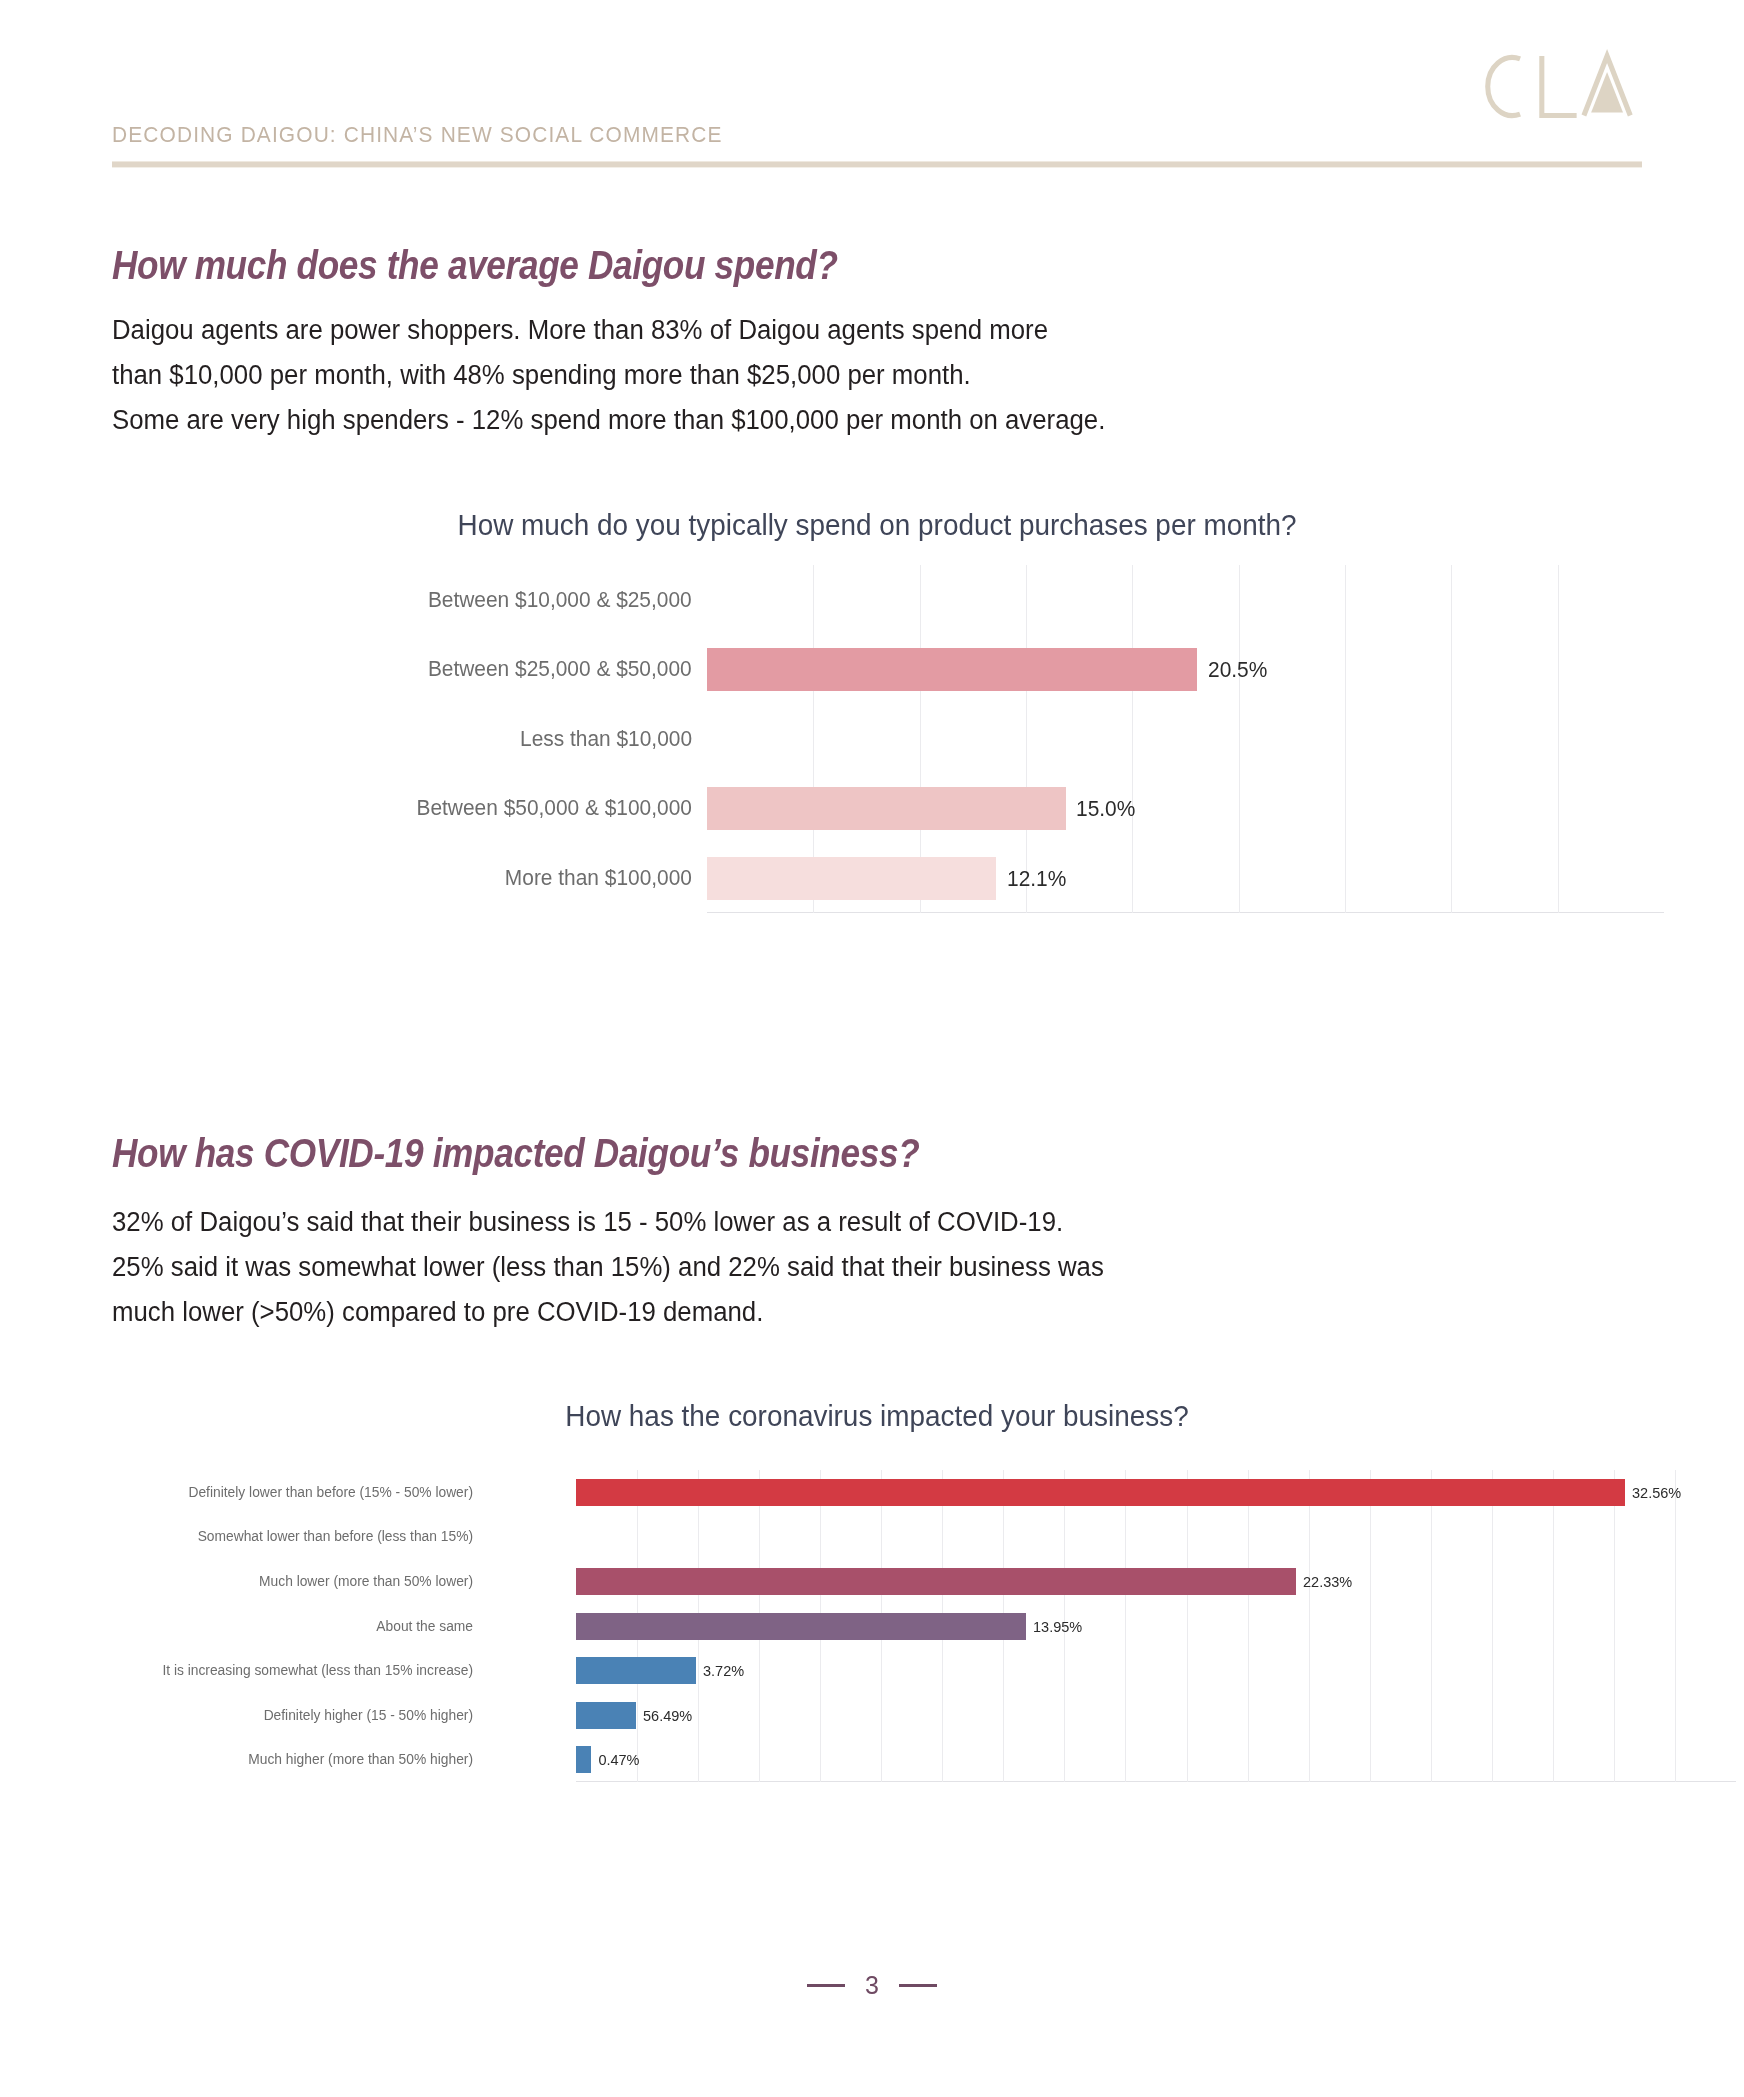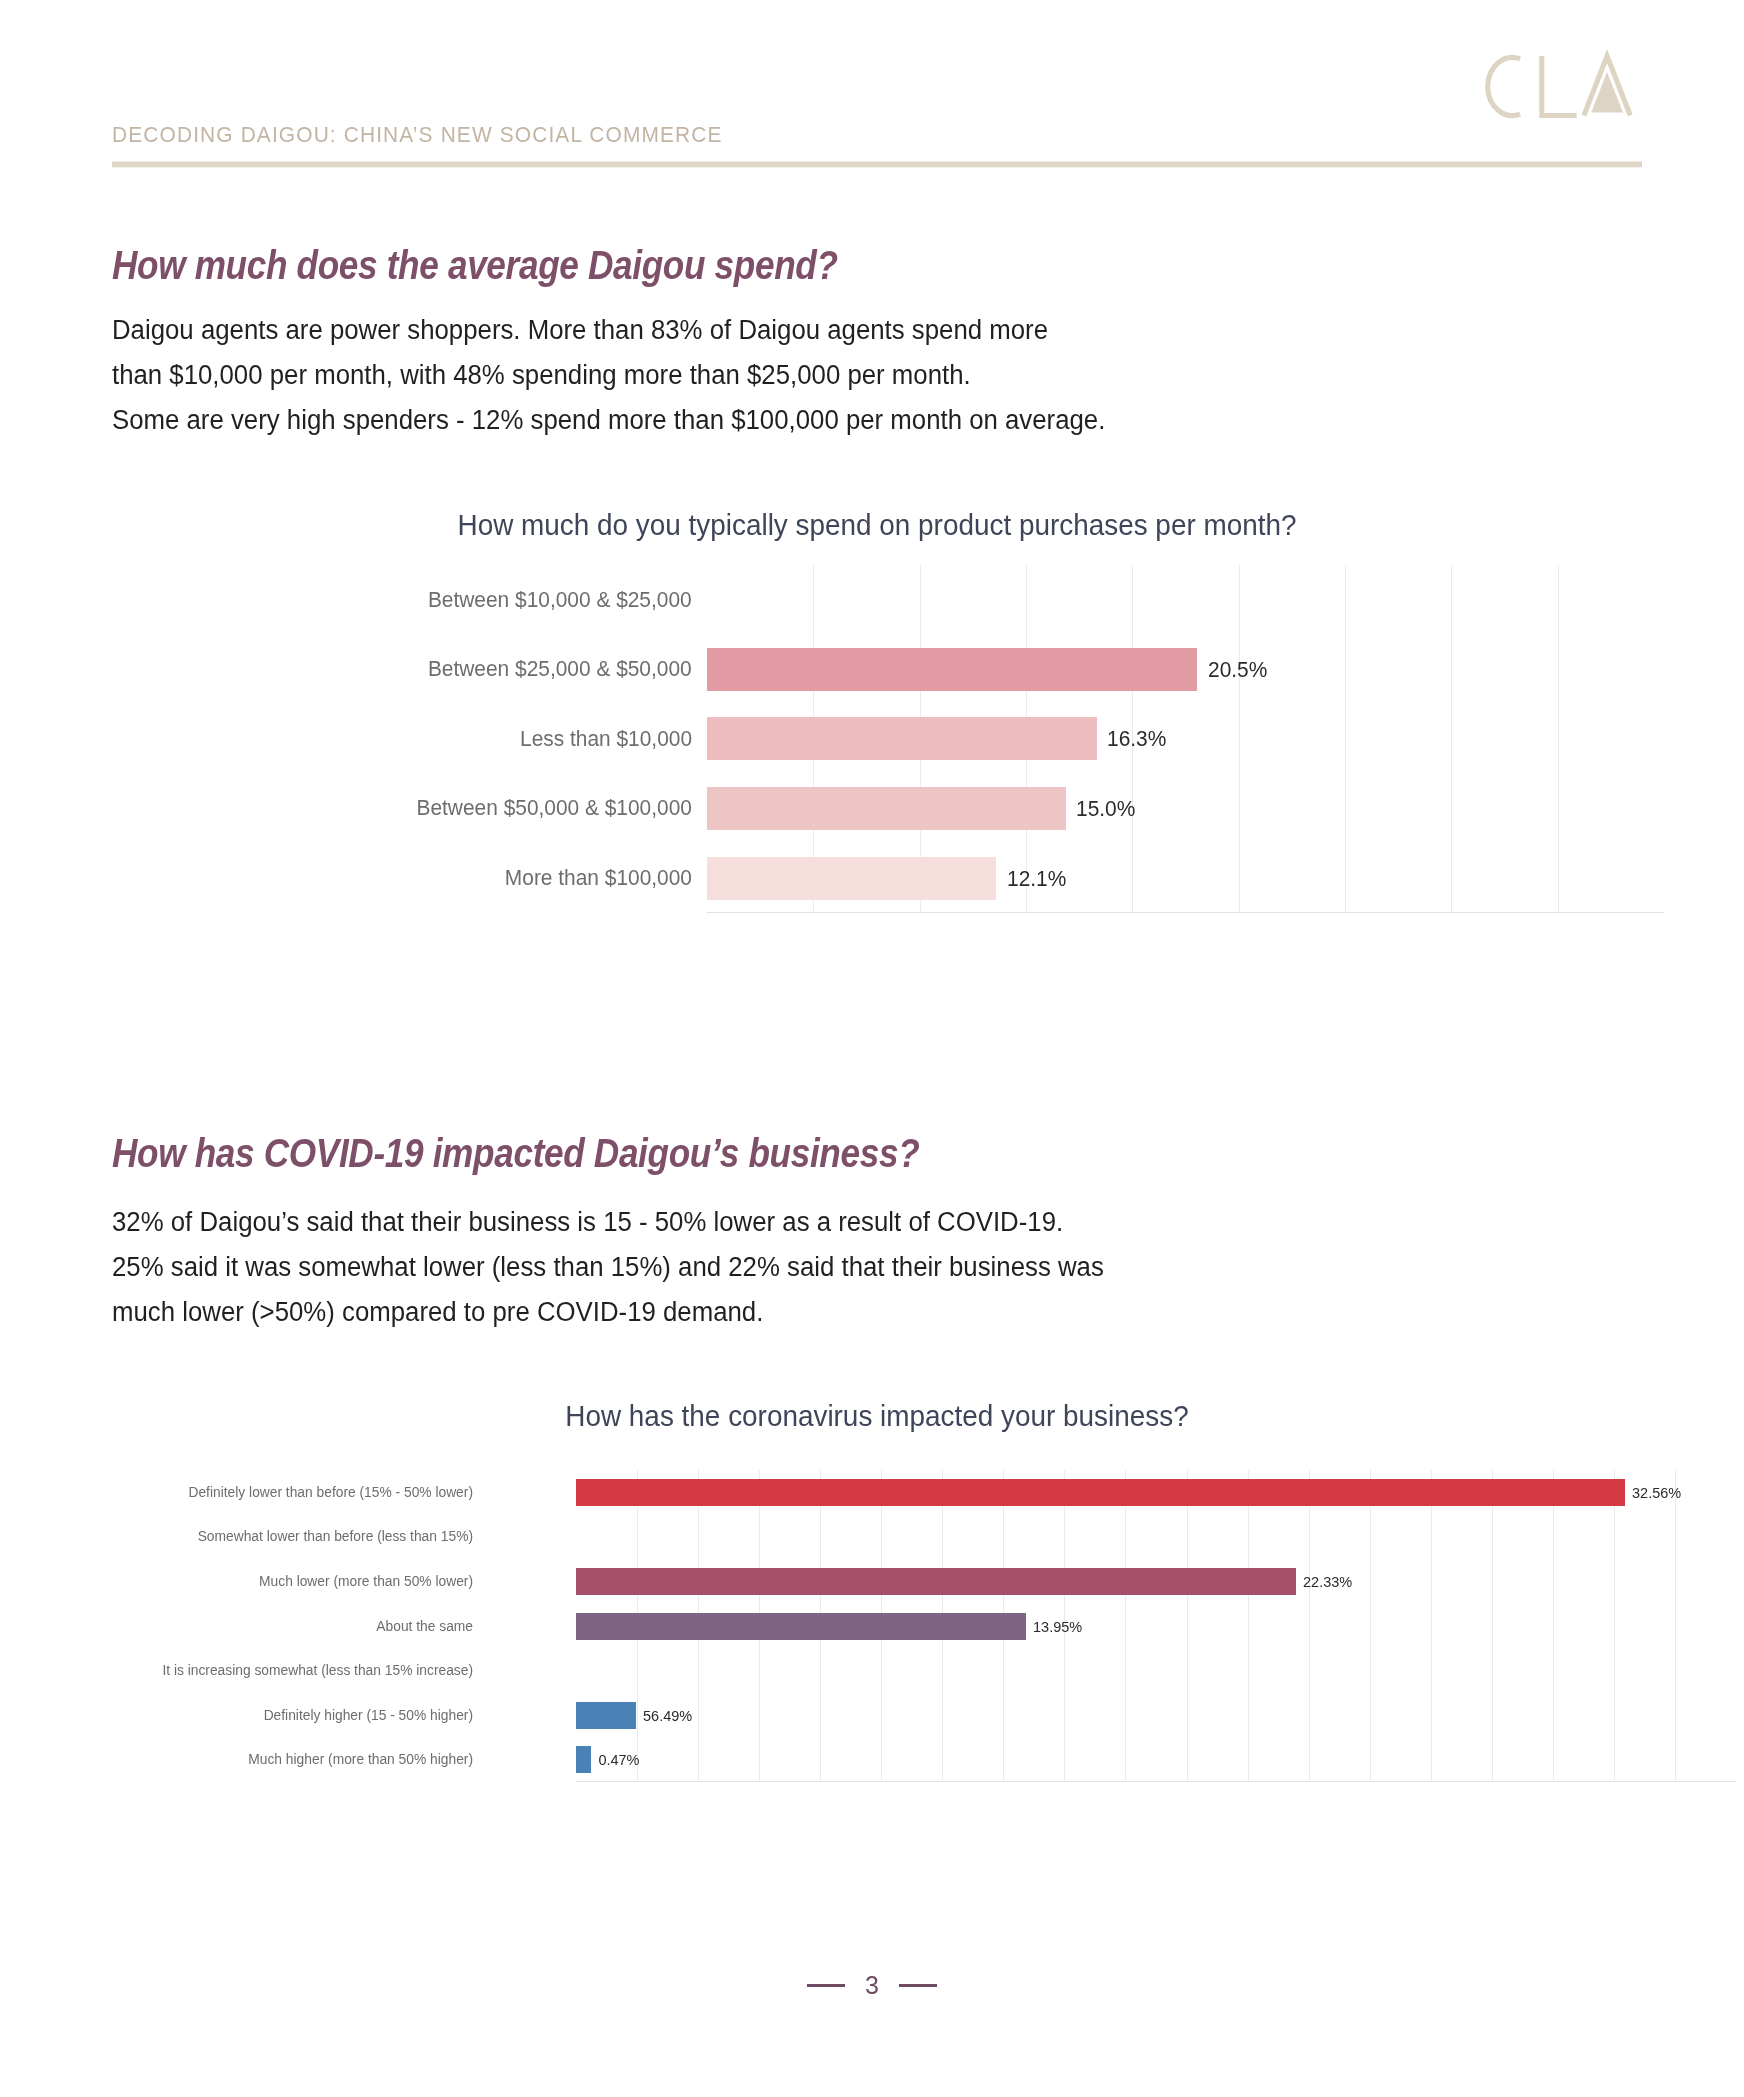--- a/index.html
+++ b/index.html
@@ -211,24 +211,20 @@
         <div class="grid-line" style="left: 213px;"></div>
         <div class="grid-line" style="left: 319px;"></div>
         <div class="grid-line" style="left: 425px;"></div>
         <div class="grid-line" style="left: 532px;"></div>
         <div class="grid-line" style="left: 638px;"></div>
         <div class="grid-line" style="left: 744px;"></div>
         <div class="grid-line" style="left: 851px;"></div>
         <div class="bar-row" style="top: 83px; height: 43px;">
           <div class="bar" style="width: 490px; background: rgb(227, 155, 163);"></div>
           <span class="bar-value" style="left: 501px;">20.5%</span>
-        </div>
-        <div class="bar-row" style="top: 152px; height: 43px;">
-          <div class="bar" style="width: 390px; background: rgb(236, 188, 190);"></div>
-          <span class="bar-value" style="left: 400px;">16.3%</span>
         </div>
         <div class="bar-row" style="top: 222px; height: 43px;">
           <div class="bar" style="width: 359px; background: rgb(238, 197, 197);"></div>
           <span class="bar-value" style="left: 369px;">15.0%</span>
         </div>
         <div class="bar-row" style="top: 292px; height: 43px;">
           <div class="bar" style="width: 289px; background: rgb(246, 222, 221);"></div>
           <span class="bar-value" style="left: 300px;">12.1%</span>
         </div>
       </div>
@@ -272,20 +268,24 @@
           <span class="bar-value" style="left: 1056px;">32.56%</span>
         </div>
         <div class="bar-row" style="top: 98px; height: 27px;">
           <div class="bar" style="width: 720px; background: rgb(168, 80, 106);"></div>
           <span class="bar-value" style="left: 727px;">22.33%</span>
         </div>
         <div class="bar-row" style="top: 143px; height: 27px;">
           <div class="bar" style="width: 450px; background: rgb(127, 99, 133);"></div>
           <span class="bar-value" style="left: 457px;">13.95%</span>
         </div>
+        <div class="bar-row" style="top: 187px; height: 27px;">
+          <div class="bar" style="width: 120px; background: rgb(74, 130, 181);"></div>
+          <span class="bar-value" style="left: 127px;">3.72%</span>
+        </div>
         <div class="bar-row" style="top: 232px; height: 27px;">
           <div class="bar" style="width: 60px; background: rgb(74, 130, 181);"></div>
           <span class="bar-value" style="left: 67px;">56.49%</span>
         </div>
         <div class="bar-row" style="top: 276px; height: 27px;">
           <div class="bar" style="width: 15px; background: rgb(74, 130, 181);"></div>
           <span class="bar-value" style="left: 22.4px;">0.47%</span>
         </div>
       </div>
   <div class="cat-label" style="top: 84px; line-height: 19px;">Definitely lower than before (15% - 50% lower)</div>

